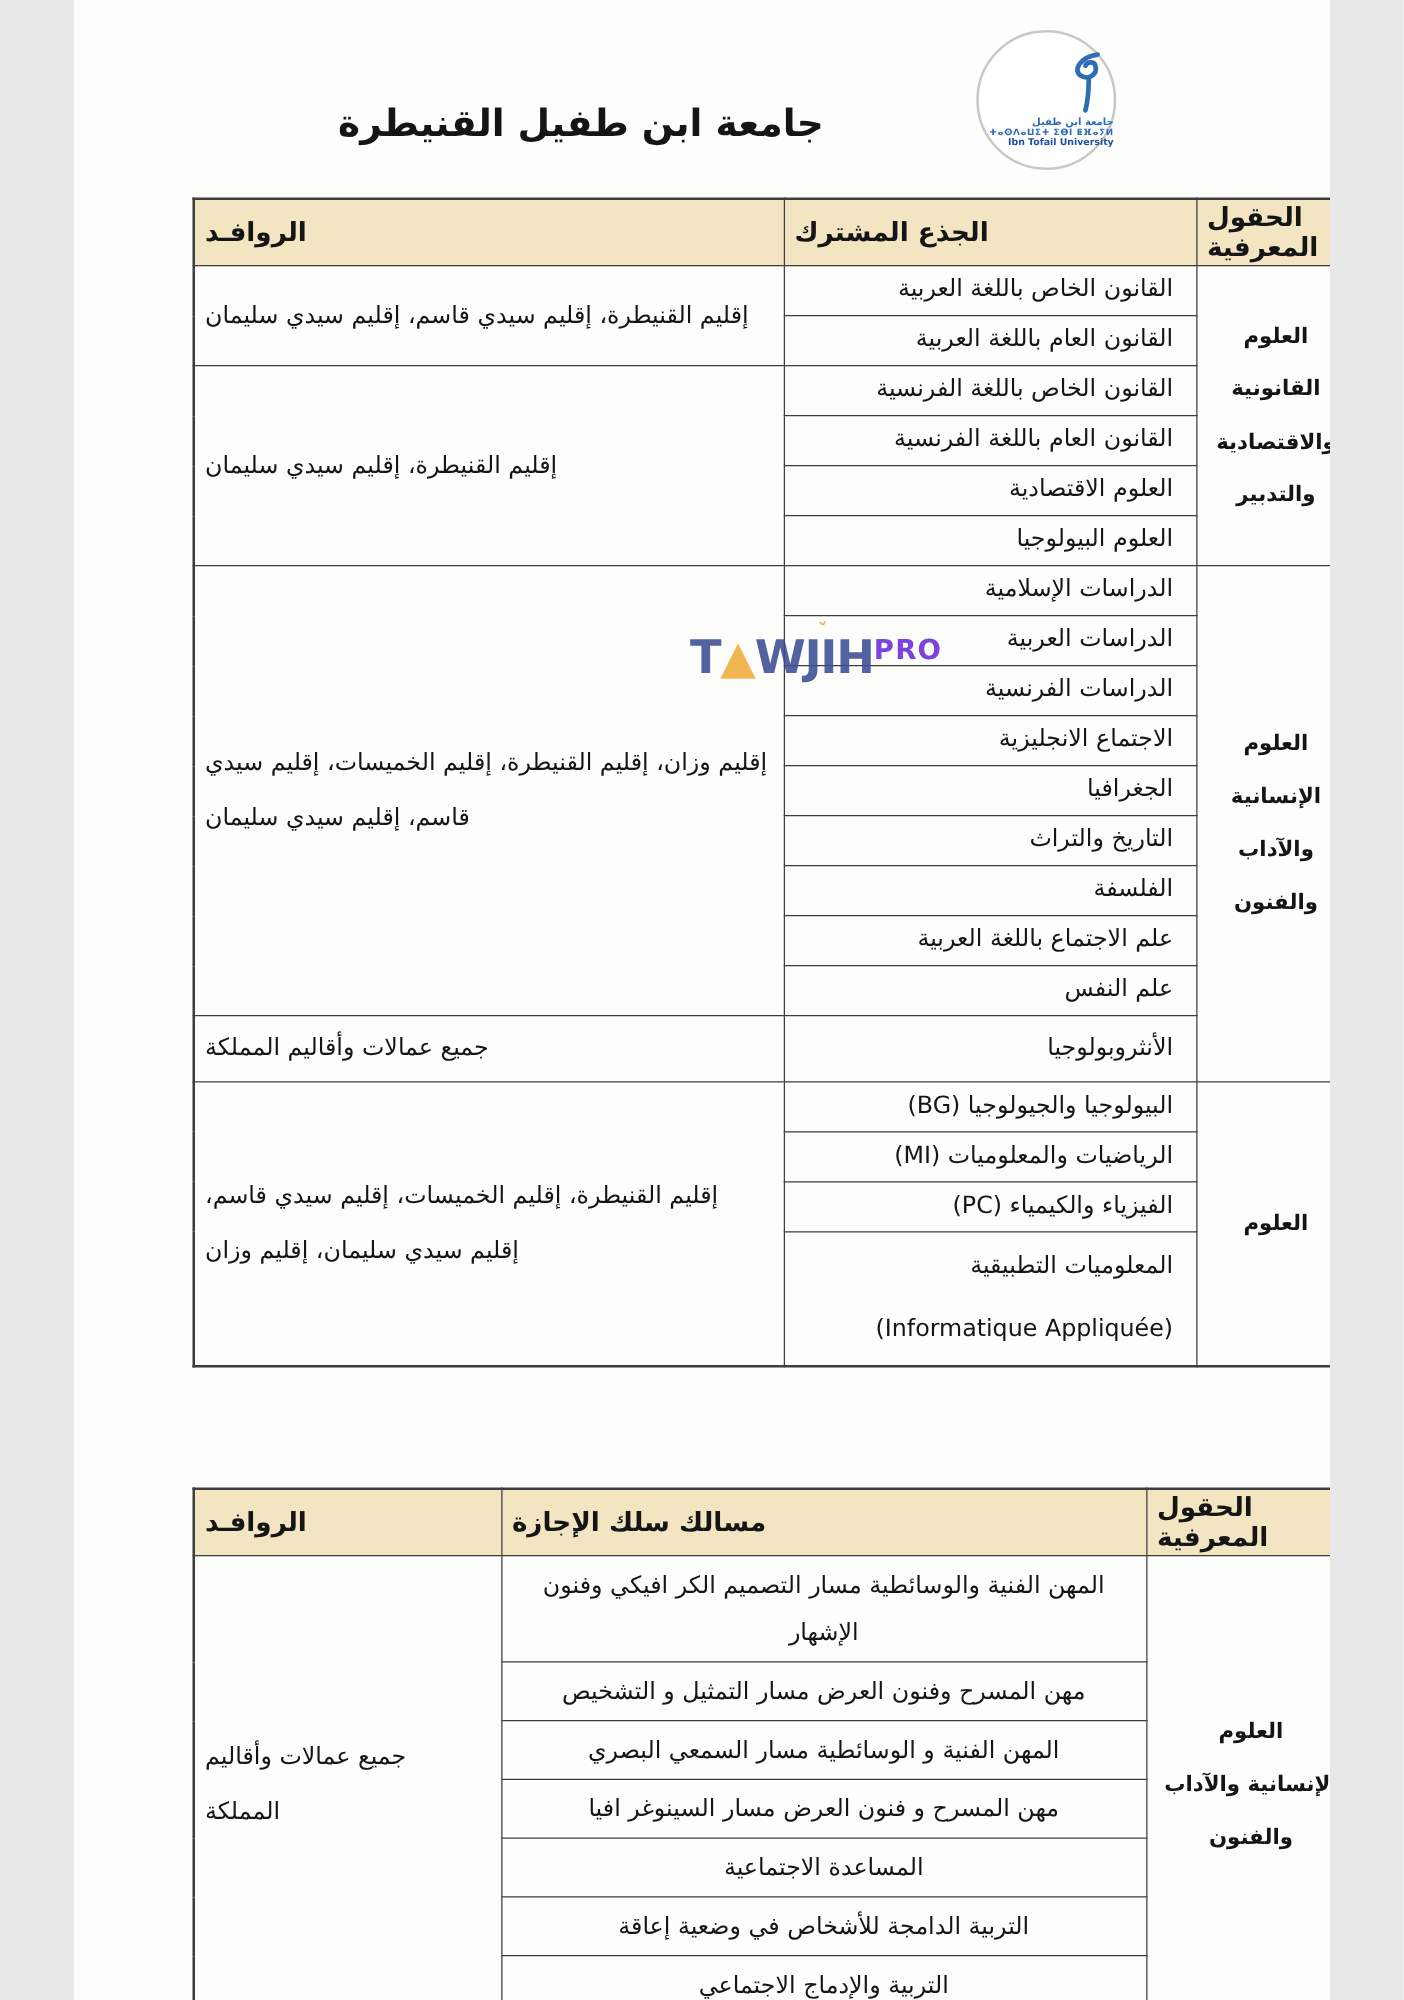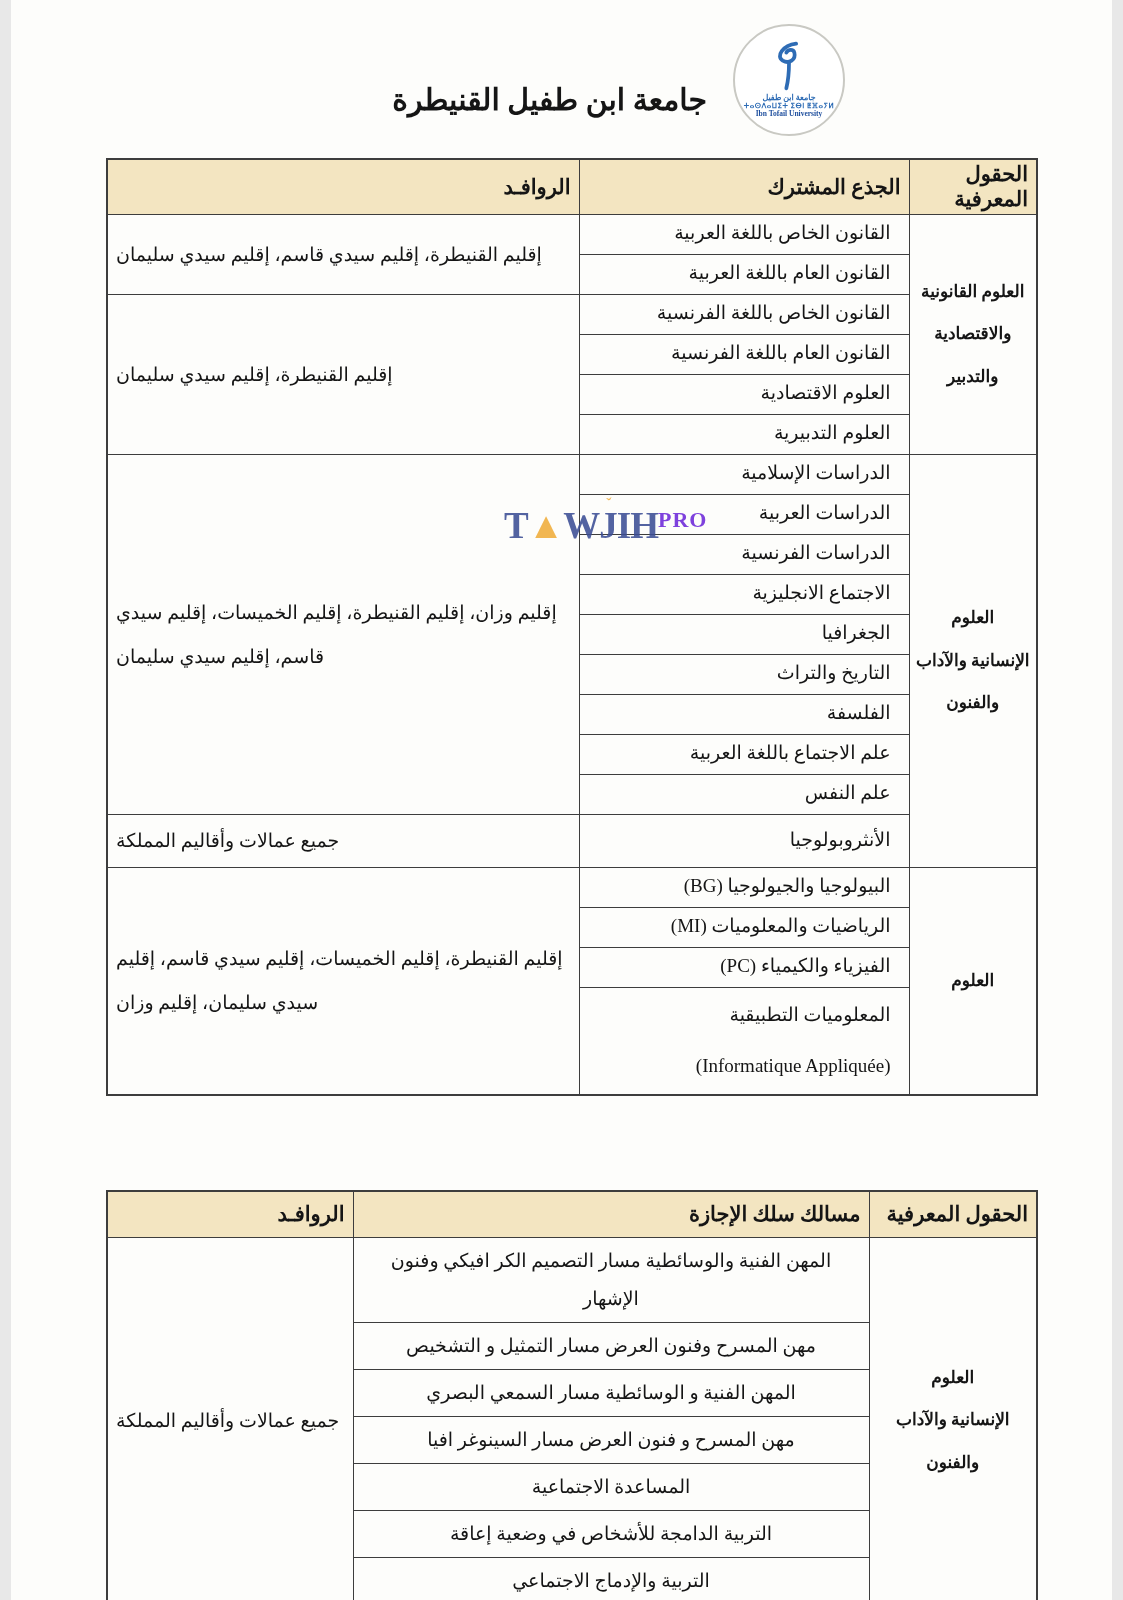--- a/index.html
+++ b/index.html
@@ -1,51 +1,51 @@
 <!DOCTYPE html>
 <html lang="ar" style="--header-bg: #f3e5c1; --border: #3d3d3d;"><head>
 <meta charset="utf-8">
 <style>
   :root { --header-bg:#f3e5c1; --border:#3d3d3d; --ink:#151515; }
   * { box-sizing: border-box; }
   body { margin:0; background:#e8e8e8; font-family:"DejaVu Sans", sans-serif; }
   .page {
-    position:relative; width:1101px; height:1600px; margin:0 auto;
-    background:#fdfdfb; color:var(--ink); overflow:hidden;font-family:Liberation Serif, serif;
+    position:relative; width:1005px; height:1600px; margin:0 auto;
+    background:#fdfdfb; color:var(--ink); overflow:hidden;
   }
 
   
   .doc-title {
     position:absolute; top:82px; right:405px;
     font-size:30px; font-weight:bold; direction:rtl; white-space:nowrap;
   }
   .logo {
     position:absolute; top:24px; left:722px; width:112px; height:112px;
     border:2px solid #c9c9c3; border-radius:50%; background:#fff;
-    display:flex; flex-direction:column; align-items:center; justify-content:center;
+    display:flex; flex-direction:column; align-items:flex-end; justify-content:center;
     text-align:center; line-height:1.15;
   }
   .logo svg { display:block; margin-bottom:2px; }
   .logo .ar  { font-size:8px;   color:#2e6cb5; font-weight:bold; }
   .logo .tf  { font-size:7px;   color:#2e6cb5; font-weight:bold; letter-spacing:.5px; }
   .logo .en  { font-size:7.5px; color:#1f4f9e; font-weight:bold; }
 
   
   table {
     position:absolute; left:95px; width:930px;
     border-collapse:collapse; table-layout:fixed; direction:rtl;
     font-size:19px;
   }
   .t1 { top:158px; }
   .t2 { top:1190px; }
   th, td { border:1.6px solid var(--border); }
   table { border:2px solid var(--border); }
   th {
     background:var(--header-bg); font-weight:bold; font-size:21px;
-    height:46px; text-align:right; padding:2px 8px;margin-left:34px;
+    height:46px; text-align:left; padding:2px 8px;margin-left:34px;
   }
   .t1 tbody tr { height:40px; }
   .t2 tbody tr { height:41px; }
   .cell-field {
     text-align:center; font-weight:bold; font-size:17px;
     line-height:2.5; white-space:pre-line; padding:3px 2px;
   }
   .cell-core {
     text-align:right; padding:1px 18px 3px 6px; white-space:pre-line; line-height:1.5;
   }
@@ -118,21 +118,21 @@
           <td class="cell-core">القانون الخاص باللغة الفرنسية</td>
           <td class="cell-affluent" rowspan="4">إقليم القنيطرة، إقليم سيدي سليمان</td>
         </tr>
         <tr>
           <td class="cell-core">القانون العام باللغة الفرنسية</td>
         </tr>
         <tr>
           <td class="cell-core">العلوم الاقتصادية</td>
         </tr>
         <tr>
-          <td class="cell-core">العلوم التدبيرية</td>
+          <td class="cell-core">العلوم البيولوجيا</td>
         </tr>
         <tr>
           <td class="cell-field" rowspan="10">العلوم
 الإنسانية والآداب
 والفنون</td>
           <td class="cell-core">الدراسات الإسلامية</td>
           <td class="cell-affluent" rowspan="9">إقليم وزان، إقليم القنيطرة، إقليم الخميسات، إقليم سيدي قاسم، إقليم سيدي سليمان</td>
         </tr>
         <tr>
           <td class="cell-core">الدراسات العربية</td>

